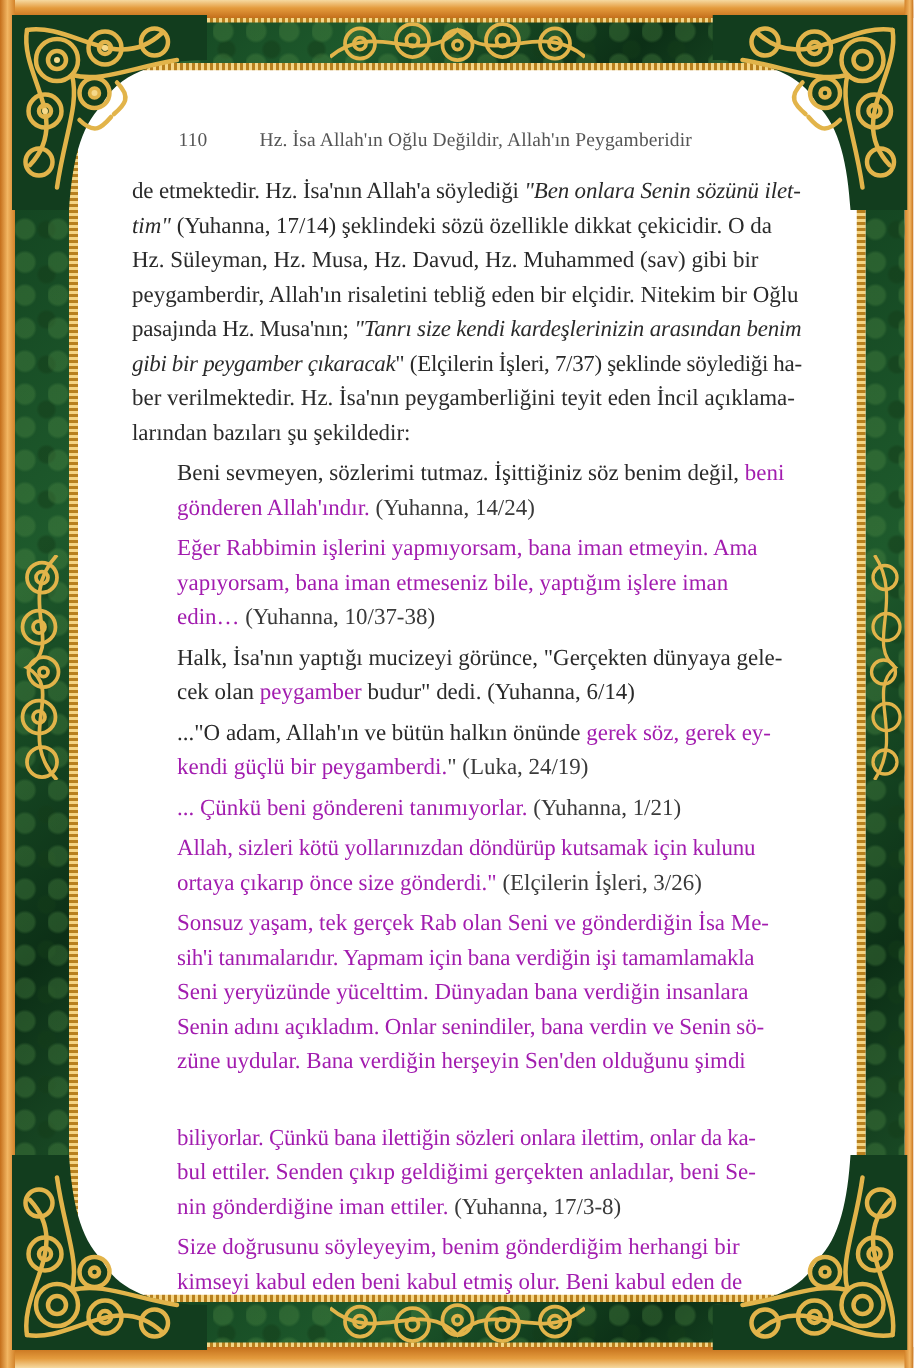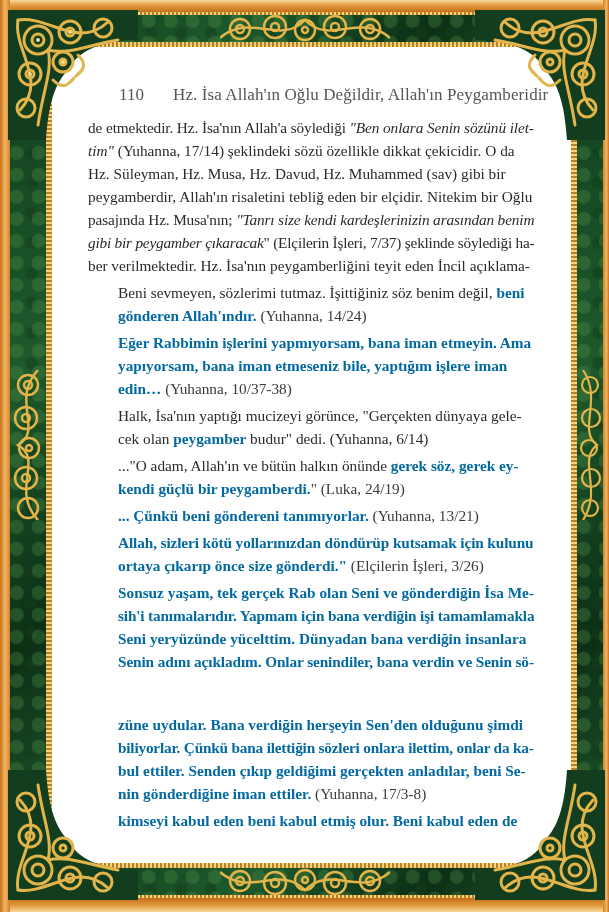--- a/index.html
+++ b/index.html
@@ -55,36 +55,36 @@
   .orn.corner-bl { left: 8px; bottom: 12px; transform: scaleY(-1); }
   .orn.corner-br { right: 4px; bottom: 12px; transform: scale(-1,-1); }
   .orn.mid-top    { left: 220px; top: 12px; }
   .orn.mid-bottom { left: 220px; bottom: 14px; transform: scaleY(-1); }
   .orn.mid-left   { left: 10px; top: 370px; }
   .orn.mid-right  { right: 6px; top: 370px; transform: scaleX(-1); }
 
   
   .running-head {
     position: absolute; top: 85px; left: 119px;
-    font-size: 17px; color: #555; letter-spacing: 0.1px;
+    font-size: 13px; color: #555; letter-spacing: 0.1px;
     white-space: nowrap;
   }
   .running-head .page-no { display: inline-block; width: 54px; }
 
   
   .text-body {
     position: absolute; left: 88px; width: 446px; top: 116px;
     font-size: 15.3px; line-height: 23px;
   }
   .line { display: block; text-align: justify; text-align-last: justify; white-space: nowrap; height: 23px; }
   .line.last { text-align-last: left; }
   .line > span { white-space: pre; }
   .intro { margin-bottom: 0; }
   .quote { margin-left: 30px; margin-top: 4px; margin-bottom: 2px; }
-  .b { font-weight: bold; color: #0369a1; }
+  .b { font-weight: normal; color: #a21caf; }
   .i { font-style: italic; }
   .ref { color: #3a3a3a; }
 </style>
 </head>
 <body>
 
 <div class="strip top"></div>
 <div class="strip bottom"></div>
 <div class="strip left"></div>
 <div class="strip right"></div>
@@ -263,53 +263,55 @@
 
 <div class="text-body">
   <div class="intro" id="intro">
       <div class="line" style="white-space: nowrap; text-align: left; text-align-last: left; letter-spacing: -0.106667px;"><span>de etmektedir. Hz. İsa'nın Allah'a söylediği </span><span class="i">"Ben onlara Senin sözünü ilet-</span></div>
       <div class="line" style="white-space: nowrap; text-align: left; text-align-last: left;"><span class="i">tim"</span><span> (Yuhanna, 17/14) şeklindeki sözü özellikle dikkat çekicidir. O da</span></div>
       <div class="line" style="white-space: nowrap; text-align: left; text-align-last: left;"><span>Hz. Süleyman, Hz. Musa, Hz. Davud, Hz. Muhammed (sav) gibi bir</span></div>
       <div class="line" style="white-space: nowrap; text-align: left; text-align-last: left;"><span>peygamberdir, Allah'ın risaletini tebliğ eden bir elçidir. Nitekim bir Oğlu</span></div>
       <div class="line" style="white-space: nowrap; text-align: left; text-align-last: left; letter-spacing: -0.136986px;"><span>pasajında Hz. Musa'nın; </span><span class="i">"Tanrı size kendi kardeşlerinizin arasından benim</span></div>
       <div class="line" style="white-space: nowrap; text-align: left; text-align-last: left; letter-spacing: -0.207792px;"><span class="i">gibi bir peygamber çıkaracak</span><span>" (Elçilerin İşleri, 7/37) şeklinde söylediği ha-</span></div>
       <div class="line" style="white-space: nowrap; text-align: center; text-align-last: left;"><span>ber verilmektedir. Hz. İsa'nın peygamberliğini teyit eden İncil açıklama-</span></div>
+      <div class="line last" style="white-space: nowrap;"><span>larından bazıları şu şekildedir:</span></div>
     </div>
   <div id="quotes">
       <div class="quote">
         <div class="line" style="white-space: nowrap; text-align: left; text-align-last: left;"><span>Beni sevmeyen, sözlerimi tutmaz. İşittiğiniz söz benim değil, </span><span class="b">beni</span></div>
         <div class="line last" style="white-space: nowrap;"><span class="b">gönderen Allah'ındır.</span><span class="ref"> (Yuhanna, 14/24)</span></div>
       </div>
       <div class="quote">
         <div class="line" style="white-space: nowrap; text-align: left; text-align-last: left;"><span class="b">Eğer Rabbimin işlerini yapmıyorsam, bana iman etmeyin. Ama</span></div>
         <div class="line" style="white-space: nowrap; text-align: right; text-align-last: left;"><span class="b">yapıyorsam, bana iman etmeseniz bile, yaptığım işlere iman</span></div>
         <div class="line last" style="white-space: nowrap;"><span class="b">edin…</span><span class="ref"> (Yuhanna, 10/37-38)</span></div>
       </div>
       <div class="quote">
         <div class="line" style="white-space: nowrap; text-align: left; text-align-last: left;"><span>Halk, İsa'nın yaptığı mucizeyi görünce, "Gerçekten dünyaya gele-</span></div>
         <div class="line last" style="white-space: nowrap;"><span>cek olan </span><span class="b">peygamber</span><span> budur" dedi. (Yuhanna, 6/14)</span></div>
       </div>
       <div class="quote">
         <div class="line" style="white-space: nowrap; text-align: left; text-align-last: left;"><span>..."O adam, Allah'ın ve bütün halkın önünde </span><span class="b">gerek söz, gerek ey-</span></div>
         <div class="line last" style="white-space: nowrap;"><span class="b">kendi güçlü bir peygamberdi.</span><span class="ref">" (Luka, 24/19)</span></div>
       </div>
       <div class="quote">
-        <div class="line last" style="white-space: nowrap;"><span class="b">... Çünkü beni göndereni tanımıyorlar.</span><span class="ref"> (Yuhanna, 13/21)</span></div>
+        <div class="line last" style="white-space: nowrap;"><span class="b">... Çünkü beni göndereni tanımıyorlar.</span><span class="ref"> (Yuhanna, 1/21)</span></div>
       </div>
       <div class="quote">
         <div class="line" style="white-space: nowrap; text-align: left; text-align-last: left; letter-spacing: -0.111111px;"><span class="b">Allah, sizleri kötü yollarınızdan döndürüp kutsamak için kulunu</span></div>
         <div class="line last" style="white-space: nowrap;"><span class="b">ortaya çıkarıp önce size gönderdi."</span><span class="ref"> (Elçilerin İşleri, 3/26)</span></div>
       </div>
       <div class="quote">
         <div class="line" style="white-space: nowrap; text-align: right; text-align-last: left;"><span class="b">Sonsuz yaşam, tek gerçek Rab olan Seni ve gönderdiğin İsa Me-</span></div>
         <div class="line" style="white-space: nowrap; text-align: left; text-align-last: left; letter-spacing: -0.15873px;"><span class="b">sih'i tanımalarıdır. Yapmam için bana verdiğin işi tamamlamakla</span></div>
         <div class="line" style="white-space: nowrap; text-align: left; text-align-last: left;"><span class="b">Seni yeryüzünde yücelttim. Dünyadan bana verdiğin insanlara</span></div>
         <div class="line" style="white-space: nowrap; text-align: center; text-align-last: left; letter-spacing: -0.107692px;"><span class="b">Senin adını açıkladım. Onlar senindiler, bana verdin ve Senin sö-</span></div>
-        <div class="line" style="white-space: nowrap; text-align: left; text-align-last: left; margin-top: 40px;"><span class="b">züne uydular. Bana verdiğin herşeyin Sen'den olduğunu şimdi</span></div>
-        <div class="line" style="white-space: nowrap; text-align: left; text-align-last: left; letter-spacing: -0.202899px;"><span class="b">biliyorlar. Çünkü bana ilettiğin sözleri onlara ilettim, onlar da ka-</span></div>
+        <div class="line" style="white-space: nowrap; text-align: left; text-align-last: left;"><span class="b">züne uydular. Bana verdiğin herşeyin Sen'den olduğunu şimdi</span></div>
+        <div class="line" style="white-space: nowrap; text-align: left; text-align-last: left; letter-spacing: -0.202899px; margin-top: 28px;"><span class="b">biliyorlar. Çünkü bana ilettiğin sözleri onlara ilettim, onlar da ka-</span></div>
         <div class="line" style="white-space: nowrap; text-align: left; text-align-last: left;"><span class="b">bul ettiler. Senden çıkıp geldiğimi gerçekten anladılar, beni Se-</span></div>
         <div class="line last" style="white-space: nowrap;"><span class="b">nin gönderdiğine iman ettiler.</span><span class="ref"> (Yuhanna, 17/3-8)</span></div>
       </div>
       <div class="quote">
+        <div class="line" style="white-space: nowrap; text-align: left; text-align-last: left;"><span class="b">Size doğrusunu söyleyeyim, benim gönderdiğim herhangi bir</span></div>
         <div class="line last" style="white-space: nowrap;"><span class="b">kimseyi kabul eden beni kabul etmiş olur. Beni kabul eden de</span></div>
       </div>
     </div>
 </div>
 
 </body></html>

